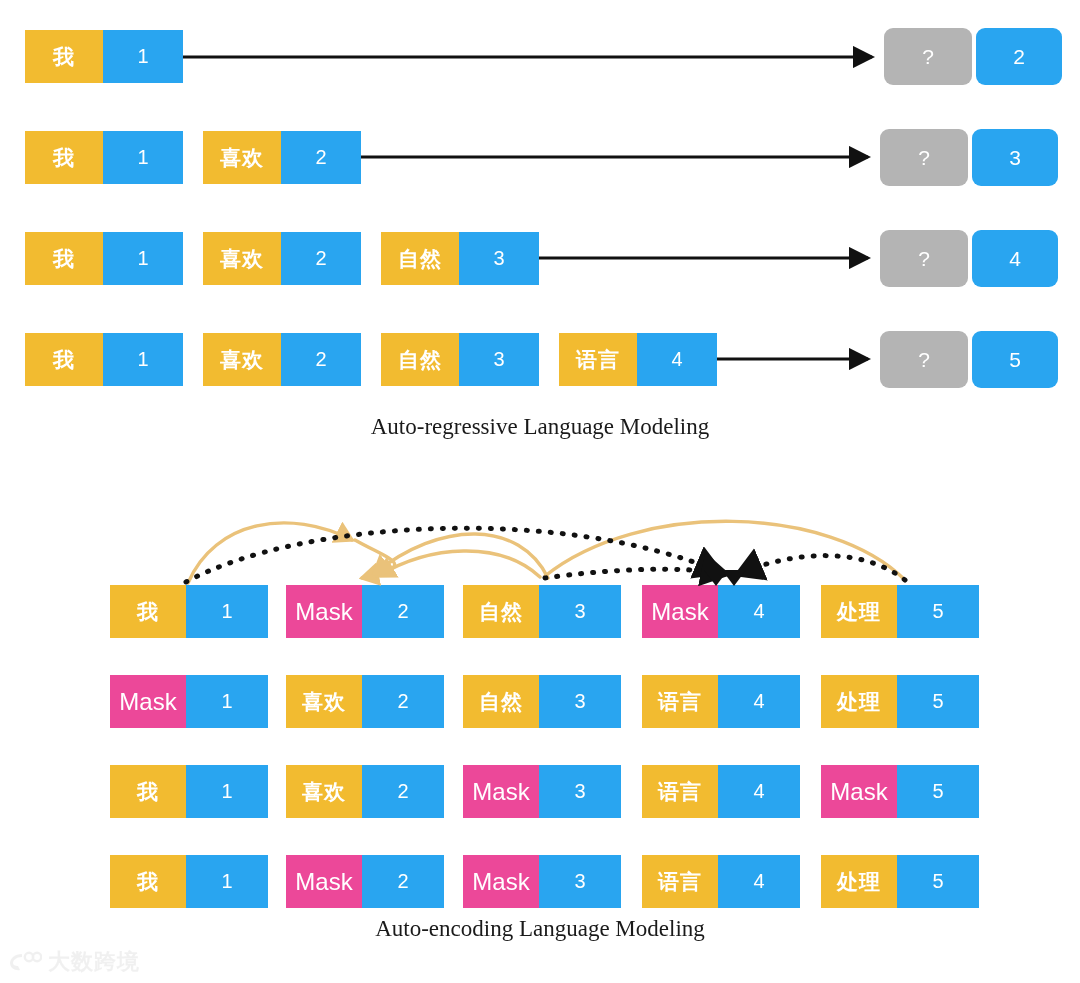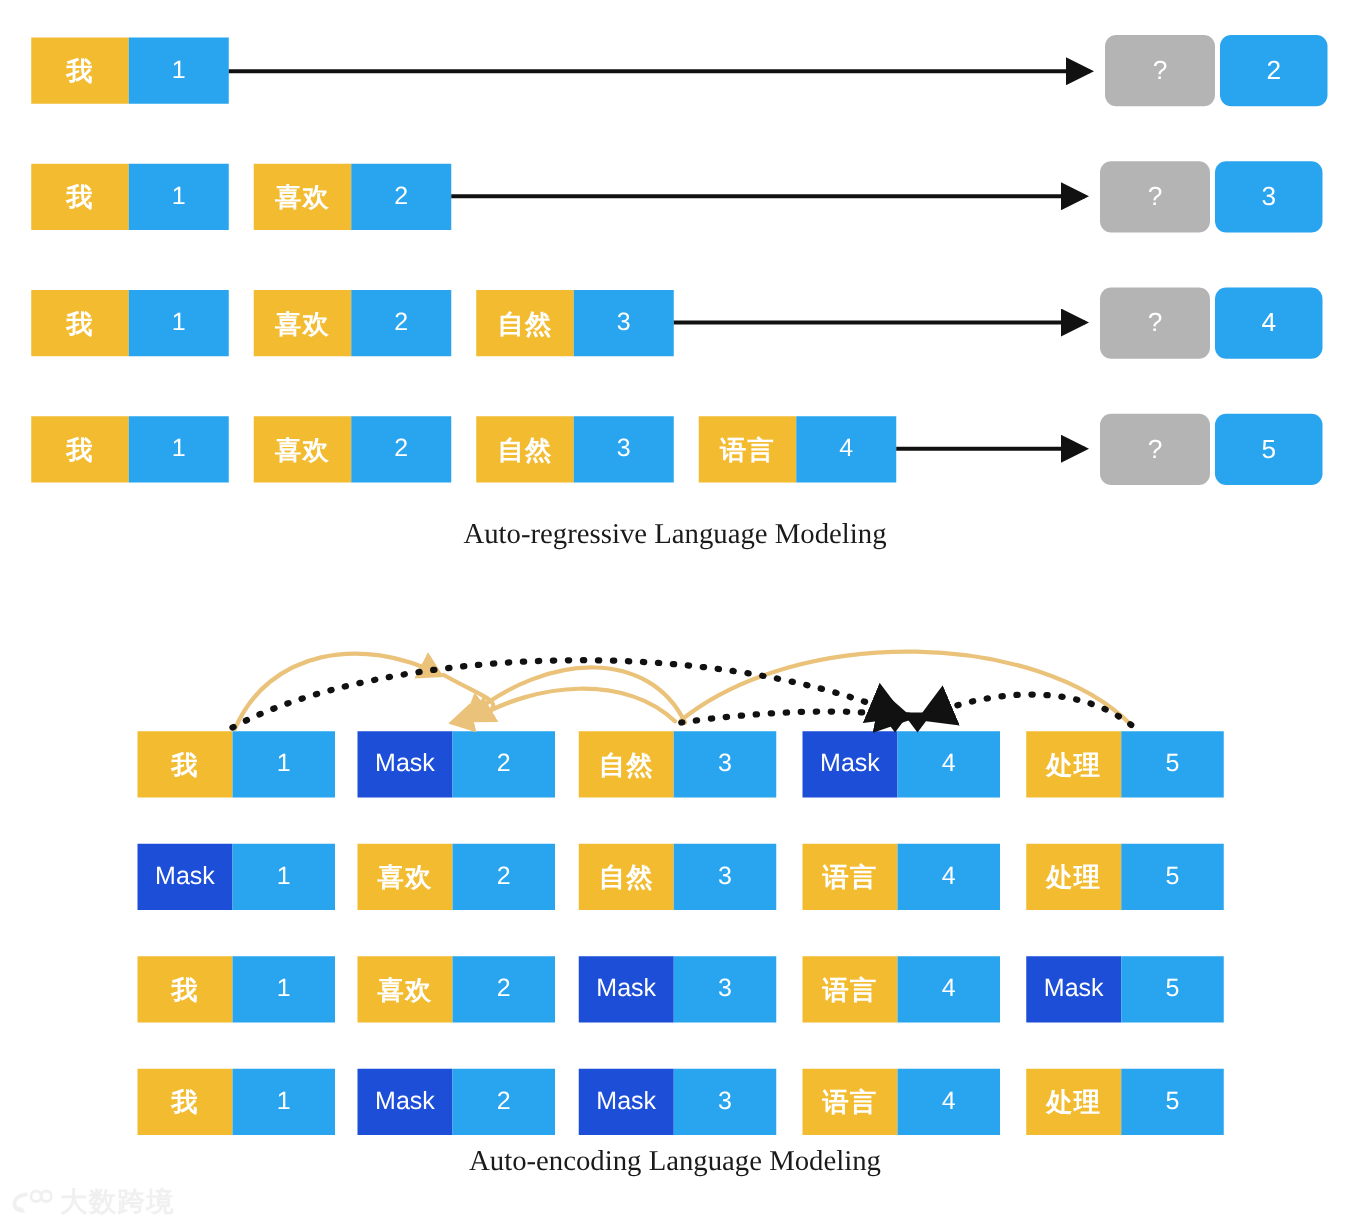--- a/index.html
+++ b/index.html
@@ -38,22 +38,22 @@
     box-sizing: border-box;
     height: 53px;
   }
   .tok .word {
     background: #F2BB30;
     font-size: 21px;
     font-weight: 700;
     letter-spacing: 1px;
   }
   .tok.masked .word {
-    background: #1d4ed8;
-    font-size: 20px;
+    background: #ec4899;
+    font-size: 24px;
     font-weight: 400;
     letter-spacing: 0px;
   }
   .tok .num {
     background: #29A5F0;
     font-size: 20px;
     font-weight: 400;
   }
 
   

